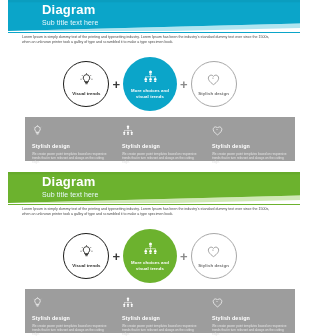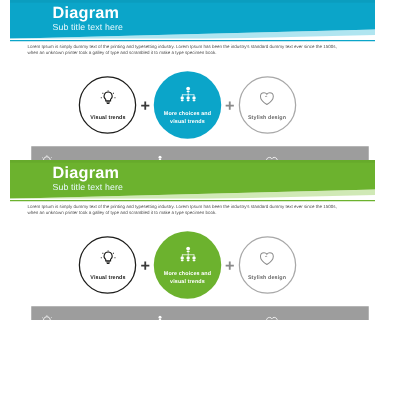--- a/index.html
+++ b/index.html
@@ -4,21 +4,21 @@
 <style>
   html,body{margin:0;padding:0;}
   body{
     width:300px;height:336px;
     background:#ffffff;
     font-family:"Liberation Sans", sans-serif;
     overflow:hidden;
   }
   .slide{
     position:relative;
-    width:300px;height:128px;
+    width:300px;height:172px;
     background:#ffffff;
     overflow:hidden;
   }
 
   
   .header{
     position:absolute;left:8px;top:0;
     width:292px;height:31px;
     overflow:hidden;
   }

